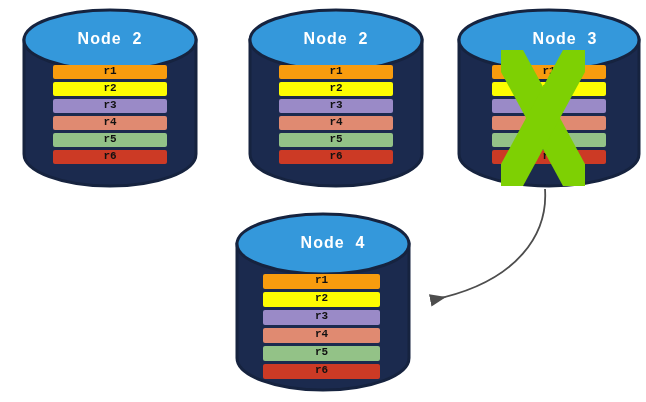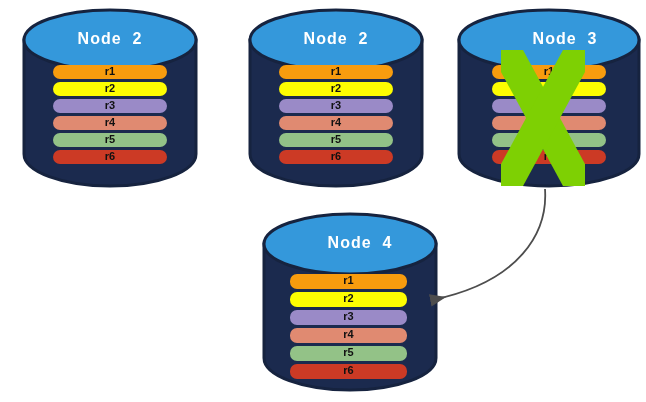--- a/index.html
+++ b/index.html
@@ -38,27 +38,28 @@
     white-space: pre;
     pointer-events: none;
   }
   .bars {
     position: absolute;
     left: 0;
     width: 100%;
   }
   .bar {
     position: absolute;
-    border-radius: 7px;
+    border-radius: 2px;
     color: #111111;
     font-weight: bold;
     font-size: 11px;
     text-align: center;
     line-height: 13px;
     box-sizing: border-box;
+    font-family: Liberation Mono, monospace;
   }
   .xmark {
     position: absolute;
     overflow: visible;
     pointer-events: none;
   }
   .arrow-layer {
     position: absolute;
     left: 0;
     top: 0;
@@ -118,21 +119,21 @@
       <div class="bar" style="left:35px; width:114px; top:108px; height:14px; background:#e08a71;">r4</div>
       <div class="bar" style="left:35px; width:114px; top:125px; height:14px; background:#93c287;">r5</div>
       <div class="bar" style="left:35px; width:114px; top:142px; height:14px; background:#cc3a25;">r6</div>
     </div>
     <svg class="xmark" style="left:36px; top:42px;" width="100" height="136" viewBox="0 0 100 136">
       <path d="M8,0 L30,0 L92,114 L92,136 L70,136 L8,22 Z" fill="#7ed003"></path>
       <path d="M92,0 L70,0 L8,114 L8,136 L30,136 L92,22 Z" fill="#7ed003"></path>
     </svg>
   </div>
 
-  <div class="node" style="left:262px; top:212px; width:196px; height:178px;">
+  <div class="node" style="left:235px; top:212px; width:196px; height:178px;">
     <svg class="node-svg" width="176" height="178" viewBox="0 0 176 178">
       <path d="M2,32 L2,146 A86,32 0 0 0 174,146 L174,32 Z" fill="#1b2a4e" stroke="#16233f" stroke-width="3"></path>
       <ellipse cx="88" cy="32" rx="86" ry="30" fill="#3498db" stroke="#16233f" stroke-width="3"></ellipse>
     </svg>
     <div class="node-title" style="top:22px;">Node  4</div>
     <div class="bars" style="top:0;">
       <div class="bar" style="left:28px; width:117px; top:62px; height:15px; background:#f89c0e;">r1</div>
       <div class="bar" style="left:28px; width:117px; top:80px; height:15px; background:#fdfd01;">r2</div>
       <div class="bar" style="left:28px; width:117px; top:98px; height:15px; background:#9a8ac7;">r3</div>
       <div class="bar" style="left:28px; width:117px; top:116px; height:15px; background:#e08a71;">r4</div>

